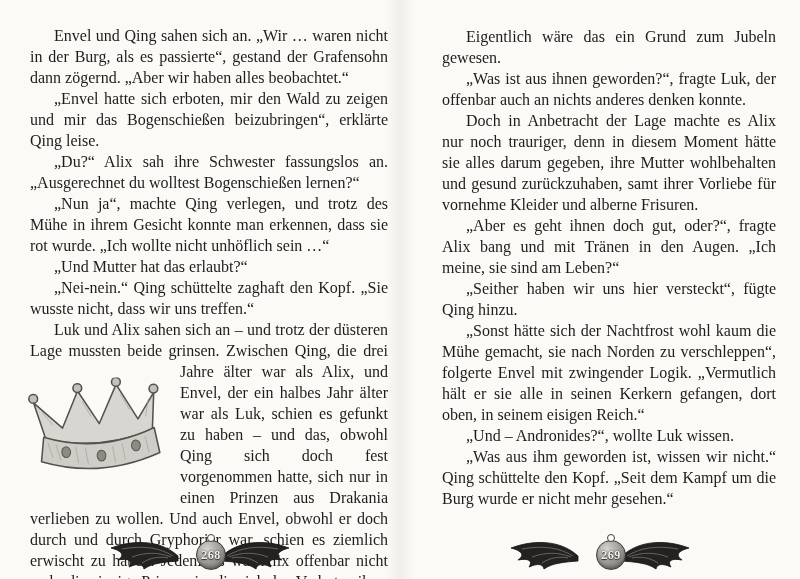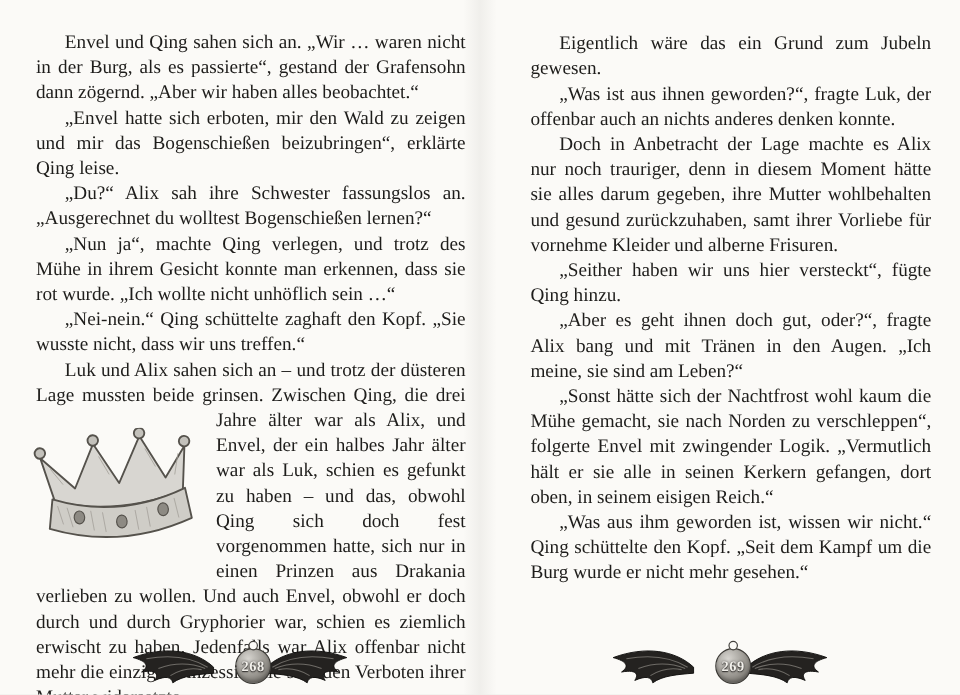--- a/index.html
+++ b/index.html
@@ -114,20 +114,21 @@
 </head>
 <body>
 
 <div class="spread">
 
   <div class="page left">
     <p class="para">Envel und Qing sahen sich an. „Wir … waren nicht in der Burg, als es passierte“, gestand der Grafensohn dann zögernd. „Aber wir haben alles beobachtet.“</p>
     <p class="para">„Envel hatte sich erboten, mir den Wald zu zeigen und mir das Bogenschießen beizubringen“, erklärte Qing leise.</p>
     <p class="para">„Du?“ Alix sah ihre Schwester fassungslos an. „Ausgerechnet du wolltest Bogenschießen lernen?“</p>
     <p class="para">„Nun ja“, machte Qing verlegen, und trotz des Mühe in ihrem Gesicht konnte man erkennen, dass sie rot wurde. „Ich wollte nicht unhöflich sein …“</p>
+    <p class="para">„Und Mutter hat das erlaubt?“</p>
     <p class="para">„Nei-nein.“ Qing schüttelte zaghaft den Kopf. „Sie wusste nicht, dass wir uns treffen.“</p>
 
     <p class="para">
       <span>Luk und Alix sahen sich an – und trotz der düsteren Lage mussten beide grinsen. Zwischen Qing, die drei</span><span class="crown-wrap">
           <svg viewBox="0 0 150 110" width="146" height="107" aria-hidden="true">
           <g fill="#d8d6d1" stroke="#55524c" stroke-width="1.6" stroke-linejoin="round">
             <path d="M22,58 L12,20 L40,48 L58,11 L78,46 L98,7 L118,44 L136,18 L132,56 Q75,74 22,58 Z"></path>
             <circle cx="12" cy="16" r="4.5" fill="#c3c1bb"></circle>
             <circle cx="58" cy="8" r="4.5" fill="#c3c1bb"></circle>
             <circle cx="98" cy="4.5" r="4.5" fill="#c3c1bb"></circle>
@@ -161,23 +162,24 @@
           <path d="M64,17 C51,9 35,6 13,10 M62,18 C49,13 37,13 23,18 M59,19 C49,17 41,19 33,24" stroke="#6e6b66" stroke-width="0.9" fill="none"></path>
         </svg>
       </div>
     </div>
   </div>
 
   <div class="page right">
     <p class="para">Eigentlich wäre das ein Grund zum Jubeln gewesen.</p>
     <p class="para">„Was ist aus ihnen geworden?“, fragte Luk, der offenbar auch an nichts anderes denken konnte.</p>
     <p class="para">Doch in Anbetracht der Lage machte es Alix nur noch trauriger, denn in diesem Moment hätte sie alles darum gegeben, ihre Mutter wohlbehalten und gesund zurückzuhaben, samt ihrer Vorliebe für vornehme Kleider und alberne Frisuren.</p>
+    <p class="para">„Aber es geht ihnen doch gut, oder?“, fragte Alix bang und mit Tränen in den Augen. „Ich meine, sie sind am Leben?“</p>
     <p class="para">„Seither haben wir uns hier versteckt“, fügte Qing hinzu.</p>
-    <p class="para">„Aber es geht ihnen doch gut, oder?“, fragte Alix bang und mit Tränen in den Augen. „Ich meine, sie sind am Leben?“</p>
     <p class="para">„Sonst hätte sich der Nachtfrost wohl kaum die Mühe gemacht, sie nach Norden zu verschleppen“, folgerte Envel mit zwingender Logik. „Vermutlich hält er sie alle in seinen Kerkern gefangen, dort oben, in seinem eisigen Reich.“</p>
+    <p class="para">„Und – Andronides?“, wollte Luk wissen.</p>
     <p class="para">„Was aus ihm geworden ist, wissen wir nicht.“ Qing schüttelte den Kopf. „Seit dem Kampf um die Burg wurde er nicht mehr gesehen.“</p>
 
     <div class="footer">
       <div class="ornament">
         <svg class="wing left" width="70" height="32" viewBox="0 0 70 32" aria-hidden="true">
           <path d="M69,17 C54,3 29,-1 2,9 C13,12 16,16 9,21 C20,19 24,22 20,28 C29,24 34,25 35,30 C43,24 56,23 69,22 Z" fill="#242220" stroke="#121110" stroke-width="0.8"></path>
           <path d="M64,17 C51,9 35,6 13,10 M62,18 C49,13 37,13 23,18 M59,19 C49,17 41,19 33,24" stroke="#6e6b66" stroke-width="0.9" fill="none"></path>
         </svg>
         <div class="orn-ball">
           <span class="orn-number">269</span>

